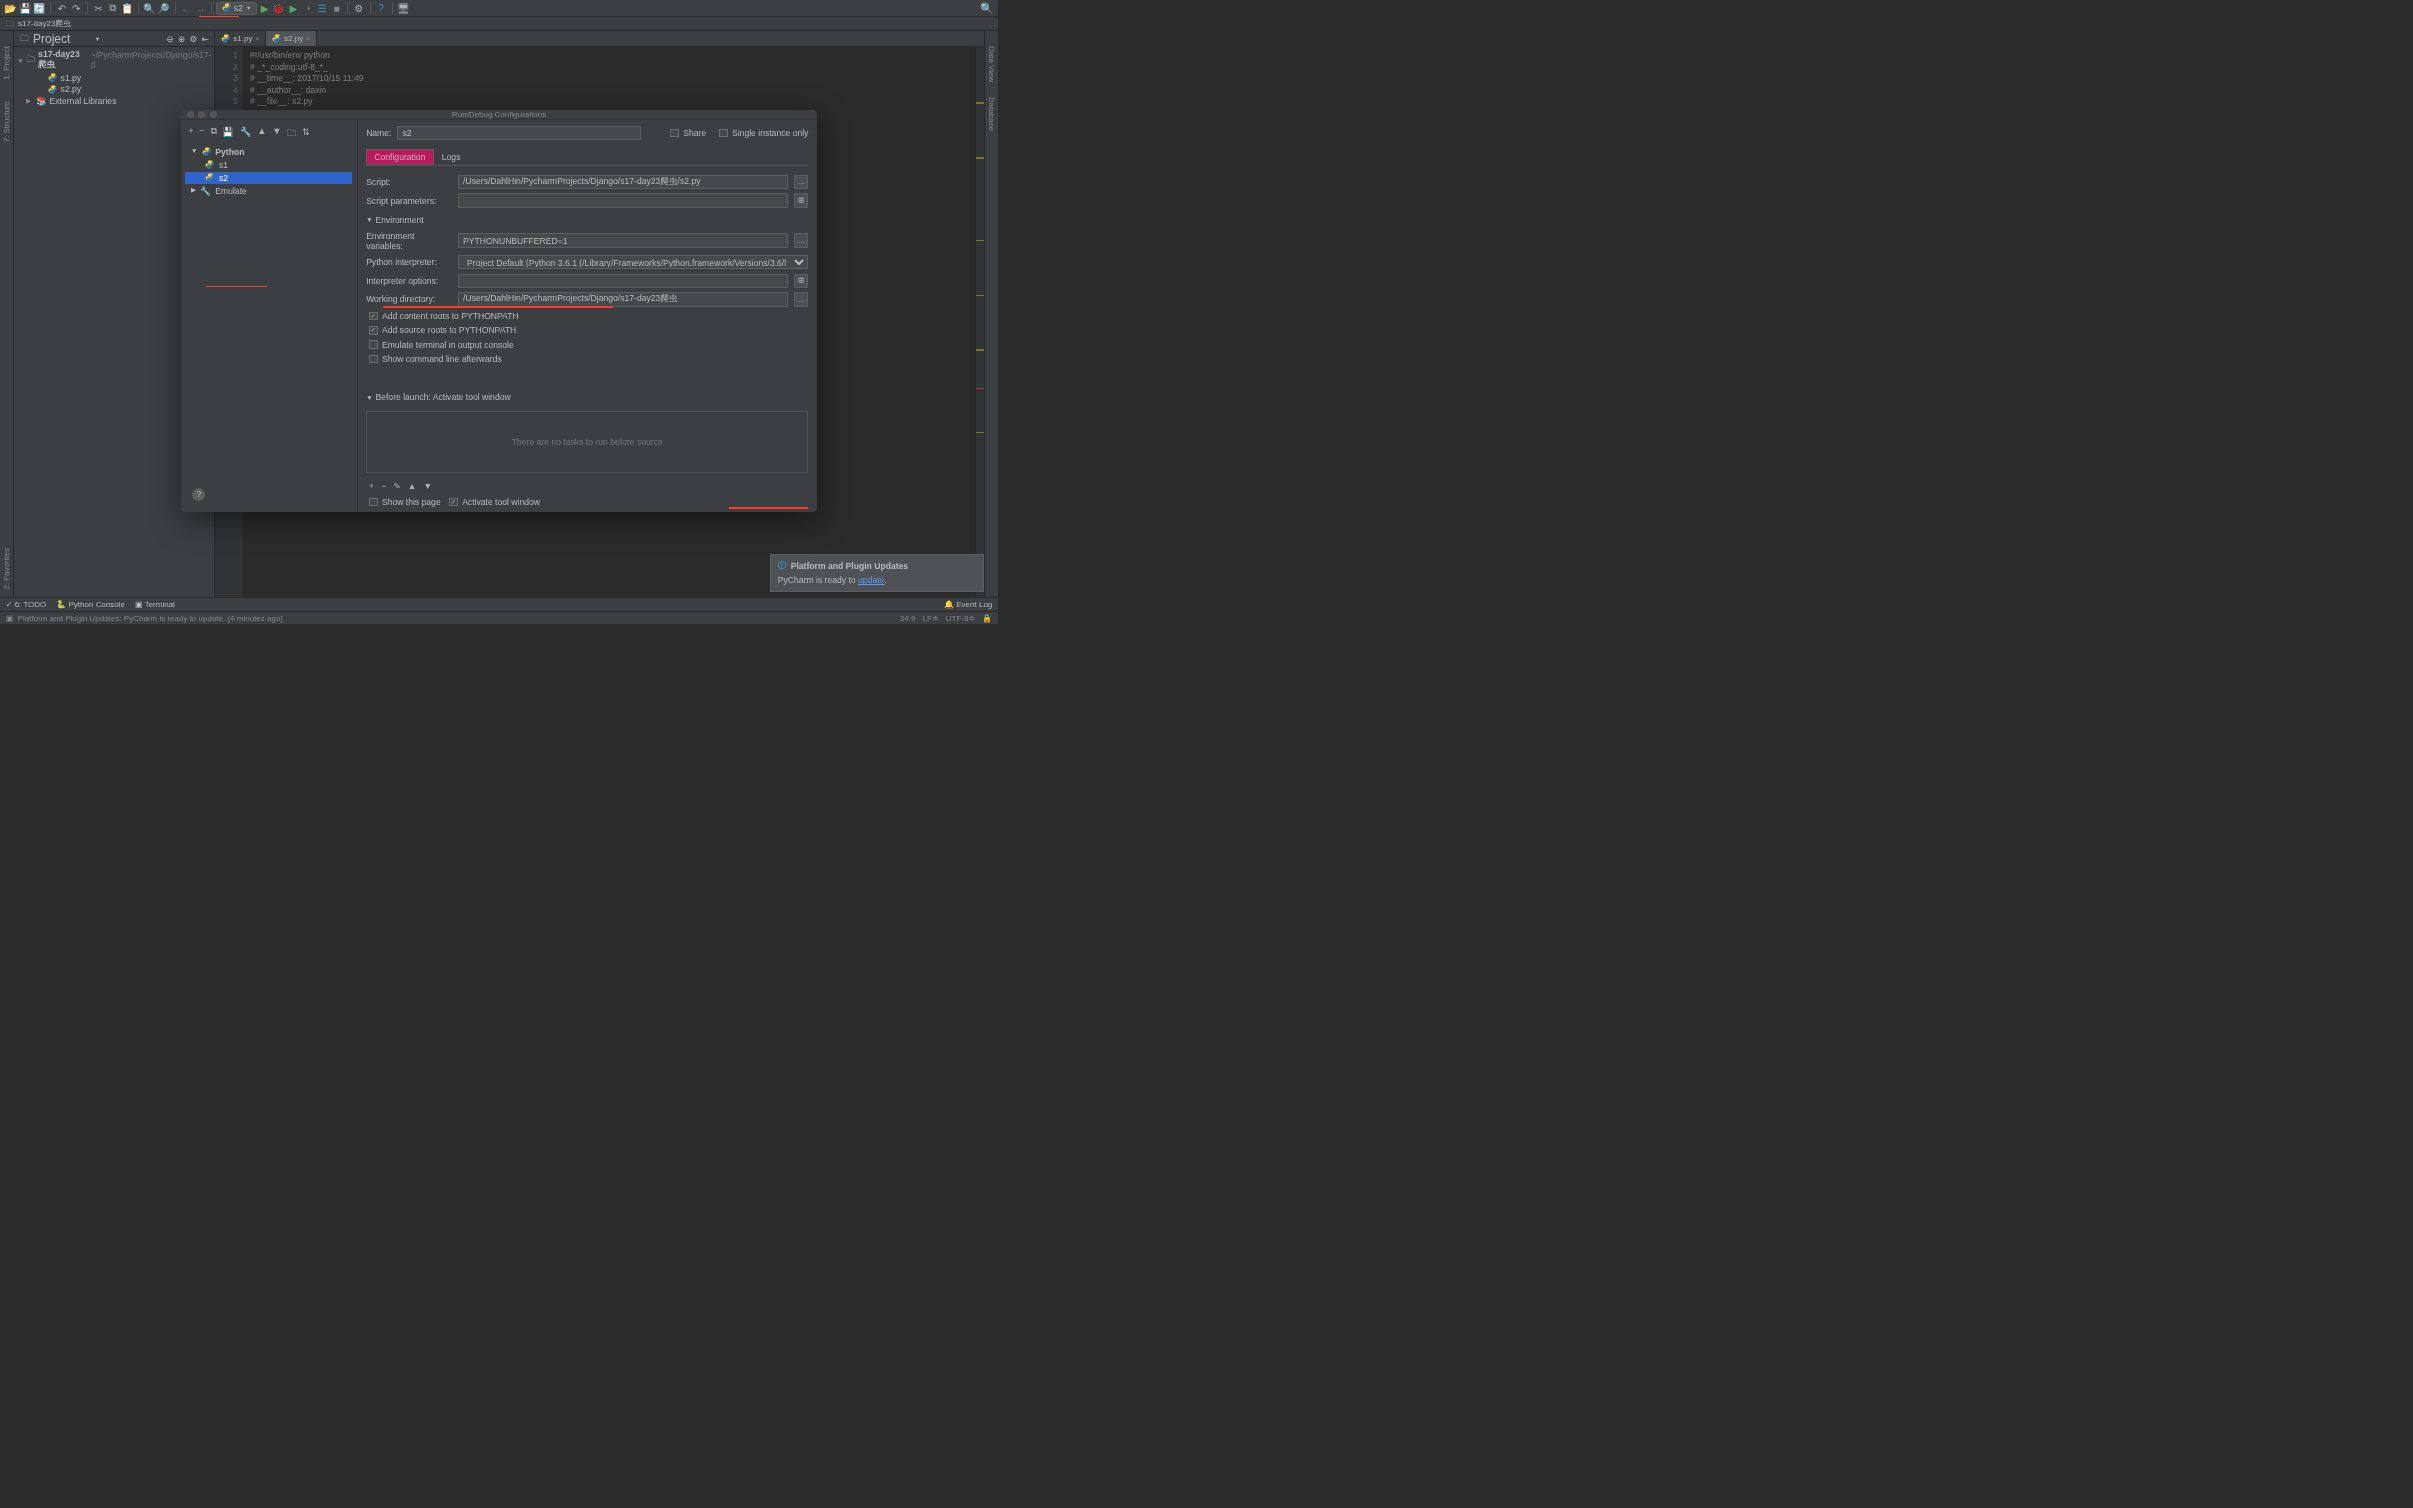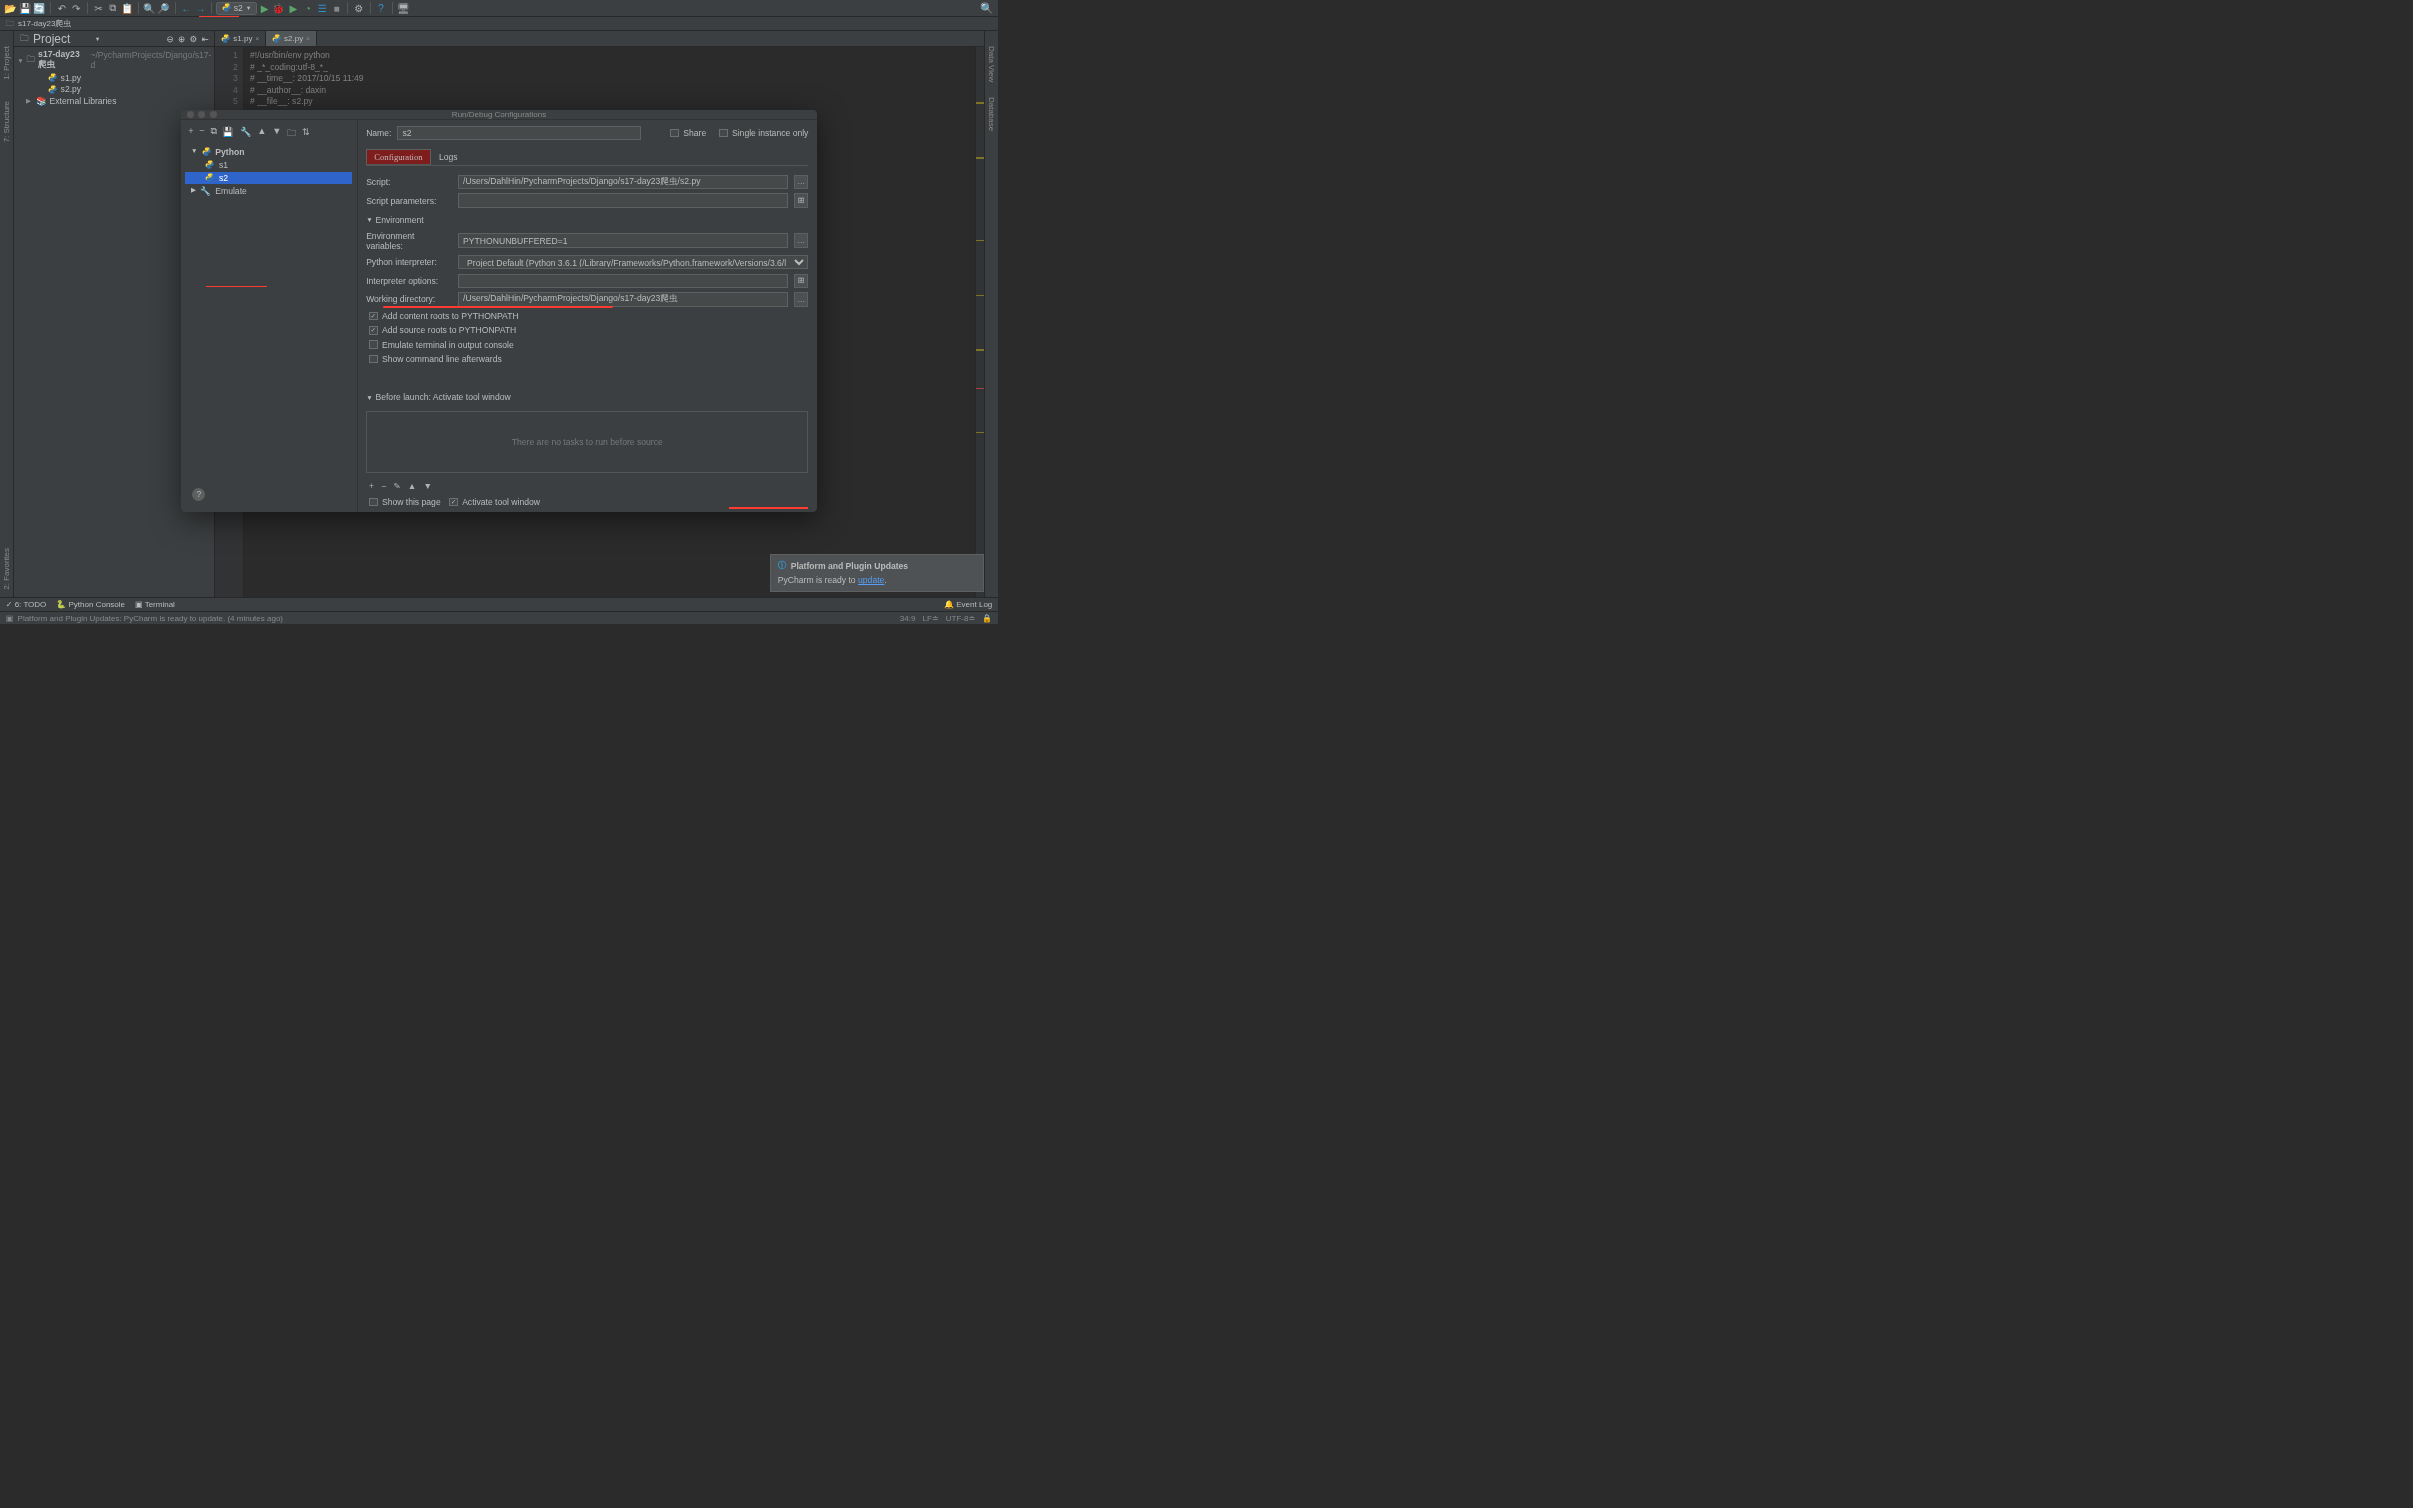--- a/index.html
+++ b/index.html
@@ -57,21 +57,21 @@
 .cfg-indent { padding-left: 20px; }
 .help-icon { margin-top: auto; padding: 7.2px; }
 
 .dlg-right { flex: 1; padding: 5.7px 8.6px; display: flex; flex-direction: column; gap: 4.3px; }
 .form-row { display: flex; align-items: center; gap: 5.7px; }
 .form-label { width: 86px; color: #bbbbbb; }
 .form-input { flex: 1; background: #45494a; border: 0.7px solid #5e6060; color: #bbbbbb; padding: 1.4px 4.3px; height: 14.4px; font-size: 8.6px; }
 .browse-btn { width: 14.4px; height: 14.4px; background: #4c5052; border: 0.7px solid #5e6060; display: flex; align-items: center; justify-content: center; color: #bbb; font-size: 8px; cursor: pointer; }
 .dlg-tabs { display: flex; border-bottom: 0.7px solid #555; margin: 4.3px 0; }
 .dlg-tab { padding: 2.2px 7.2px; cursor: pointer; border: 0.7px solid transparent; font-size: 8.6px; }
-.dlg-tab.active { background: #7f1d1d; border: 0.7px solid #5e6060; border-bottom-color: #515658; font-family: Liberation Serif, serif; }
+.dlg-tab.active { background: #be185d; border: 0.7px solid #5e6060; border-bottom-color: #515658; }
 .section-head { display: flex; align-items: center; gap: 2.9px; margin: 2.9px 0 1.4px; color: #bbb; font-size: 8.6px; }
 .check-row { display: flex; align-items: center; gap: 4.3px; padding-left: 2.9px; }
 .check-box { width: 8.6px; height: 8.6px; border: 0.7px solid #6e6e6e; background: #43494a; display: inline-flex; align-items: center; justify-content: center; font-size: 6.5px; line-height: 1; }
 .check-box.checked::after { content: "✓"; color: #bbb; }
 .before-launch { border: 0.7px solid #555; height: 62px; display: flex; align-items: center; justify-content: center; color: #777; font-size: 8.6px; margin: 2.9px 0; }
 .launch-tb { display: flex; gap: 7.2px; color: #afb1b3; padding: 1.4px 2.9px; }
 .dlg-buttons { padding: 5.7px 8.6px; display: flex; justify-content: flex-end; gap: 5.7px; border-top: 0.7px solid #323232; }
 .btn { padding: 2.2px 11.5px; background: #4c5052; border: 0.7px solid #5e6060; color: #bbb; cursor: pointer; font-size: 8.6px; }
 .btn.primary { background: #365880; border-color: #4a7bb0; color: #fff; }
 .btn.disabled { opacity: 0.5; }

